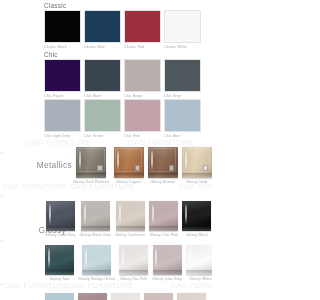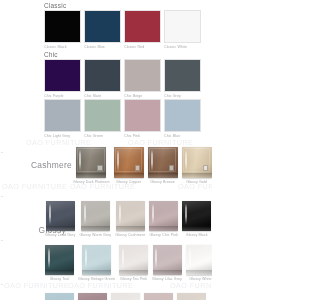--- a/index.html
+++ b/index.html
@@ -269,21 +269,21 @@
         <div class="cap">Chic Pink</div>
       </div>
       <div class="cell">
         <div class="chip-flat" style="background:#aec0ce"></div>
         <div class="cap">Chic Blue</div>
       </div>
     </div>
   </div>
 
   <div class="section">
-    <div class="heading-side" style="left:12px; top:160px; width:60px;">Cashmere</div>
+    <div class="heading-side" style="left:12px; top:160px; width:60px;">Metallics</div>
 
     <div class="grid-panel" style="left:73px; top:147px; gap:4px;">
       <div class="cell-panel">
         <div class="panel" style="width:30px;height:31px;background:#6f6a60">
           <div class="face" style="background:linear-gradient(100deg,#5d584f 0%,#8a8276 45%,#6b665c 100%)"></div>
           <div class="innerline"></div>
           <div class="sheen"></div>
           <div class="gloss"></div>
           <div class="handle"></div>
           <div class="lip"></div>

